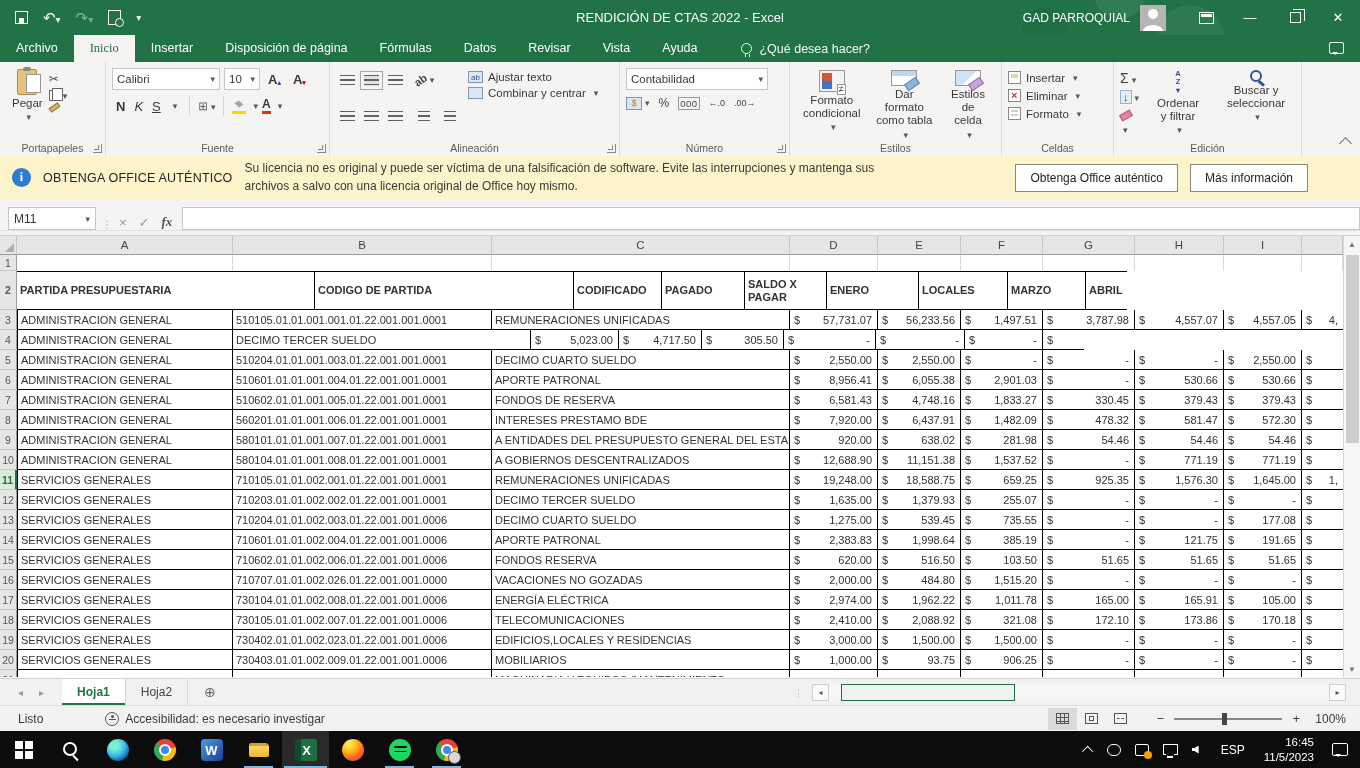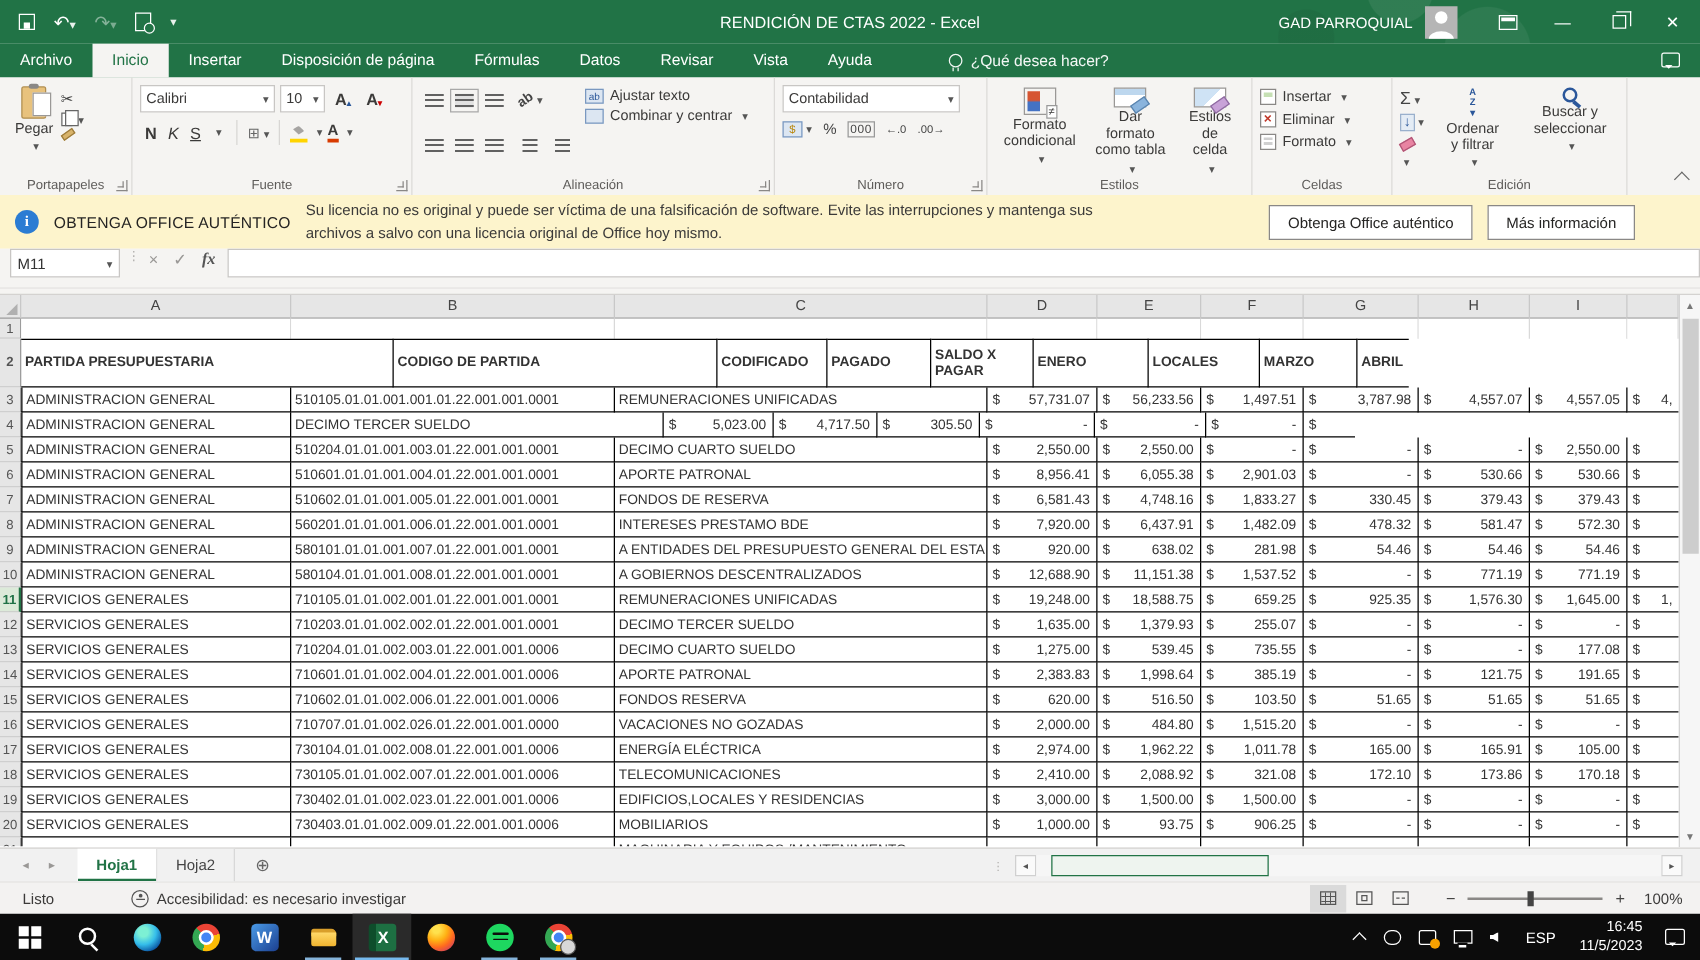--- a/index.html
+++ b/index.html
@@ -27,23 +27,23 @@
   .tb-user{font-size:12px; margin-right:10px;}
   .avatar{width:26px;height:26px;background:#b5b5b5; position:relative; overflow:hidden; margin-right:18px;}
   .avatar::before{content:""; position:absolute; top:4px; left:8px; width:10px; height:10px; border-radius:50%; background:#fff;}
   .avatar::after{content:""; position:absolute; bottom:-6px; left:3px; width:20px; height:12px; border-radius:50% 50% 0 0; background:#fff;}
   .winbtn{width:44px; height:100%; display:flex; align-items:center; justify-content:center; font-size:13px;}
   .ribopt{width:15px;height:12px;border:1.5px solid #fff;position:relative;}
   .ribopt::after{content:"";position:absolute;top:1px;left:1px;right:1px;height:3px;background:#fff;}
   .restore{width:11px;height:11px;border:1.5px solid #fff;position:relative;margin-left:3px;}
   .restore::before{content:"";position:absolute;top:-4px;left:2px;width:11px;height:11px;border-top:1.5px solid #fff;border-right:1.5px solid #fff;}
   
-  .tabrow{height:27px; background:var(--green); display:flex; align-items:stretch; color:#fff; font-size:12.5px; position:relative;gap:17px;}
+  .tabrow{height:27px; background:var(--green); display:flex; align-items:stretch; color:#fff; font-size:12.5px; position:relative;}
   .tab{padding:6px 16px 0; cursor:default; white-space:nowrap;}
-  .tab.active{background:var(--ribbon-bg); color:var(--green); }
+  .tab.active{background:var(--ribbon-bg); color:var(--green);font-family:Liberation Serif, serif; }
   .tellme{display:flex; align-items:center; gap:7px; margin-left:28px; opacity:.95;}
   .bulb{width:11px;height:11px;border:1.5px solid #fff;border-radius:50%;position:relative;}
   .bulb::after{content:"";position:absolute;left:2.5px;bottom:-4px;width:3px;height:3px;border-left:1.5px solid #fff;border-right:1.5px solid #fff;}
   .comments-ic{position:absolute; right:16px; top:7px; width:15px; height:12px; border:1.5px solid #fff; border-radius:2px;}
   .comments-ic::after{content:"";position:absolute;left:2px;bottom:-5px;border:3px solid transparent;border-top-color:#fff;}
   
   .ribbon{height:94px; background:var(--ribbon-bg); display:flex; position:relative; font-size:11.5px; color:#3b3a39;}
   .rgroup{position:relative; border-right:1px solid var(--grp-line); padding:4px 6px 16px;}
   .glabel{position:absolute; bottom:2px; left:0; right:0; text-align:center; font-size:10.5px; color:#5e5c5a;}
   .launcher{position:absolute; right:3px; bottom:3px; width:9px; height:9px; border-right:1.5px solid #8a8886; border-bottom:1.5px solid #8a8886;}
@@ -108,21 +108,21 @@
   .magglass::after{content:"";position:absolute;right:-5px;bottom:-4px;width:7px;height:2.5px;background:#2b579a;transform:rotate(40deg);}
   .collapse{position:absolute; right:10px; bottom:8px; width:9px; height:9px; border-left:1.5px solid #666; border-top:1.5px solid #666; transform:rotate(45deg);}
   
   .warnbar{height:43px; background:var(--warn); display:flex; align-items:center; padding:0 12px; gap:12px;}
   .info-ic{width:19px;height:19px;border-radius:50%;background:#2b7cd3;color:#fff;font-size:12px;font-weight:bold;display:flex;align-items:center;justify-content:center;flex:0 0 auto;font-family:"Liberation Serif",serif;}
   .warn-title{font-size:12.5px; color:#252423; white-space:nowrap; letter-spacing:.2px;}
   .warn-msg{font-size:12px; color:#3b3a39; max-width:672px; line-height:1.45;}
   .warn-btns{margin-left:auto; display:flex; gap:12px; padding-right:40px;}
   .warn-btn{background:#fff; border:1px solid #8a8886; padding:6px 14px; font-size:12px; white-space:nowrap; color:#252423;}
   
-  .fbar{height:32px; background:#f5f4f2; display:flex; align-items:flex-start; border-bottom:1px solid #e1dfdd;}
+  .fbar{height:32px; background:#f5f4f2; display:flex; align-items:flex-end; border-bottom:1px solid #e1dfdd;}
   .namebox{width:88px; height:23px; background:#fff; border:1px solid #c8c6c4; margin-left:8px; display:flex; align-items:center; justify-content:space-between; padding:0 5px; font-size:12px;}
   .fdots{color:#b0aeac; font-size:10px; margin:0 6px; letter-spacing:1px;}
   .fbtns{display:flex; gap:12px; align-items:center; color:#9a9896; font-size:13px; margin-right:10px;}
   .fx{font-style:italic; font-family:"Liberation Serif",serif; color:#555; font-weight:bold;}
   .fxfield{flex:1; height:23px; background:#fff; border:1px solid #c8c6c4; margin-right:0;}
   .fbar-gap{height:5px; background:#f5f4f2; border-bottom:1px solid #d4d2d0;}
   
   .grid{position:relative; height:442px; background:#fff; font-size:11px; overflow:hidden;}
   .vscroll{position:absolute; right:0; top:0; bottom:0; width:17px; background:#f6f6f6; border-left:1px solid #d4d4d4; display:flex; flex-direction:column; align-items:center; font-size:8px; color:#777;}
   .vscroll .arr{height:17px; display:flex; align-items:center; justify-content:center; width:100%;}

